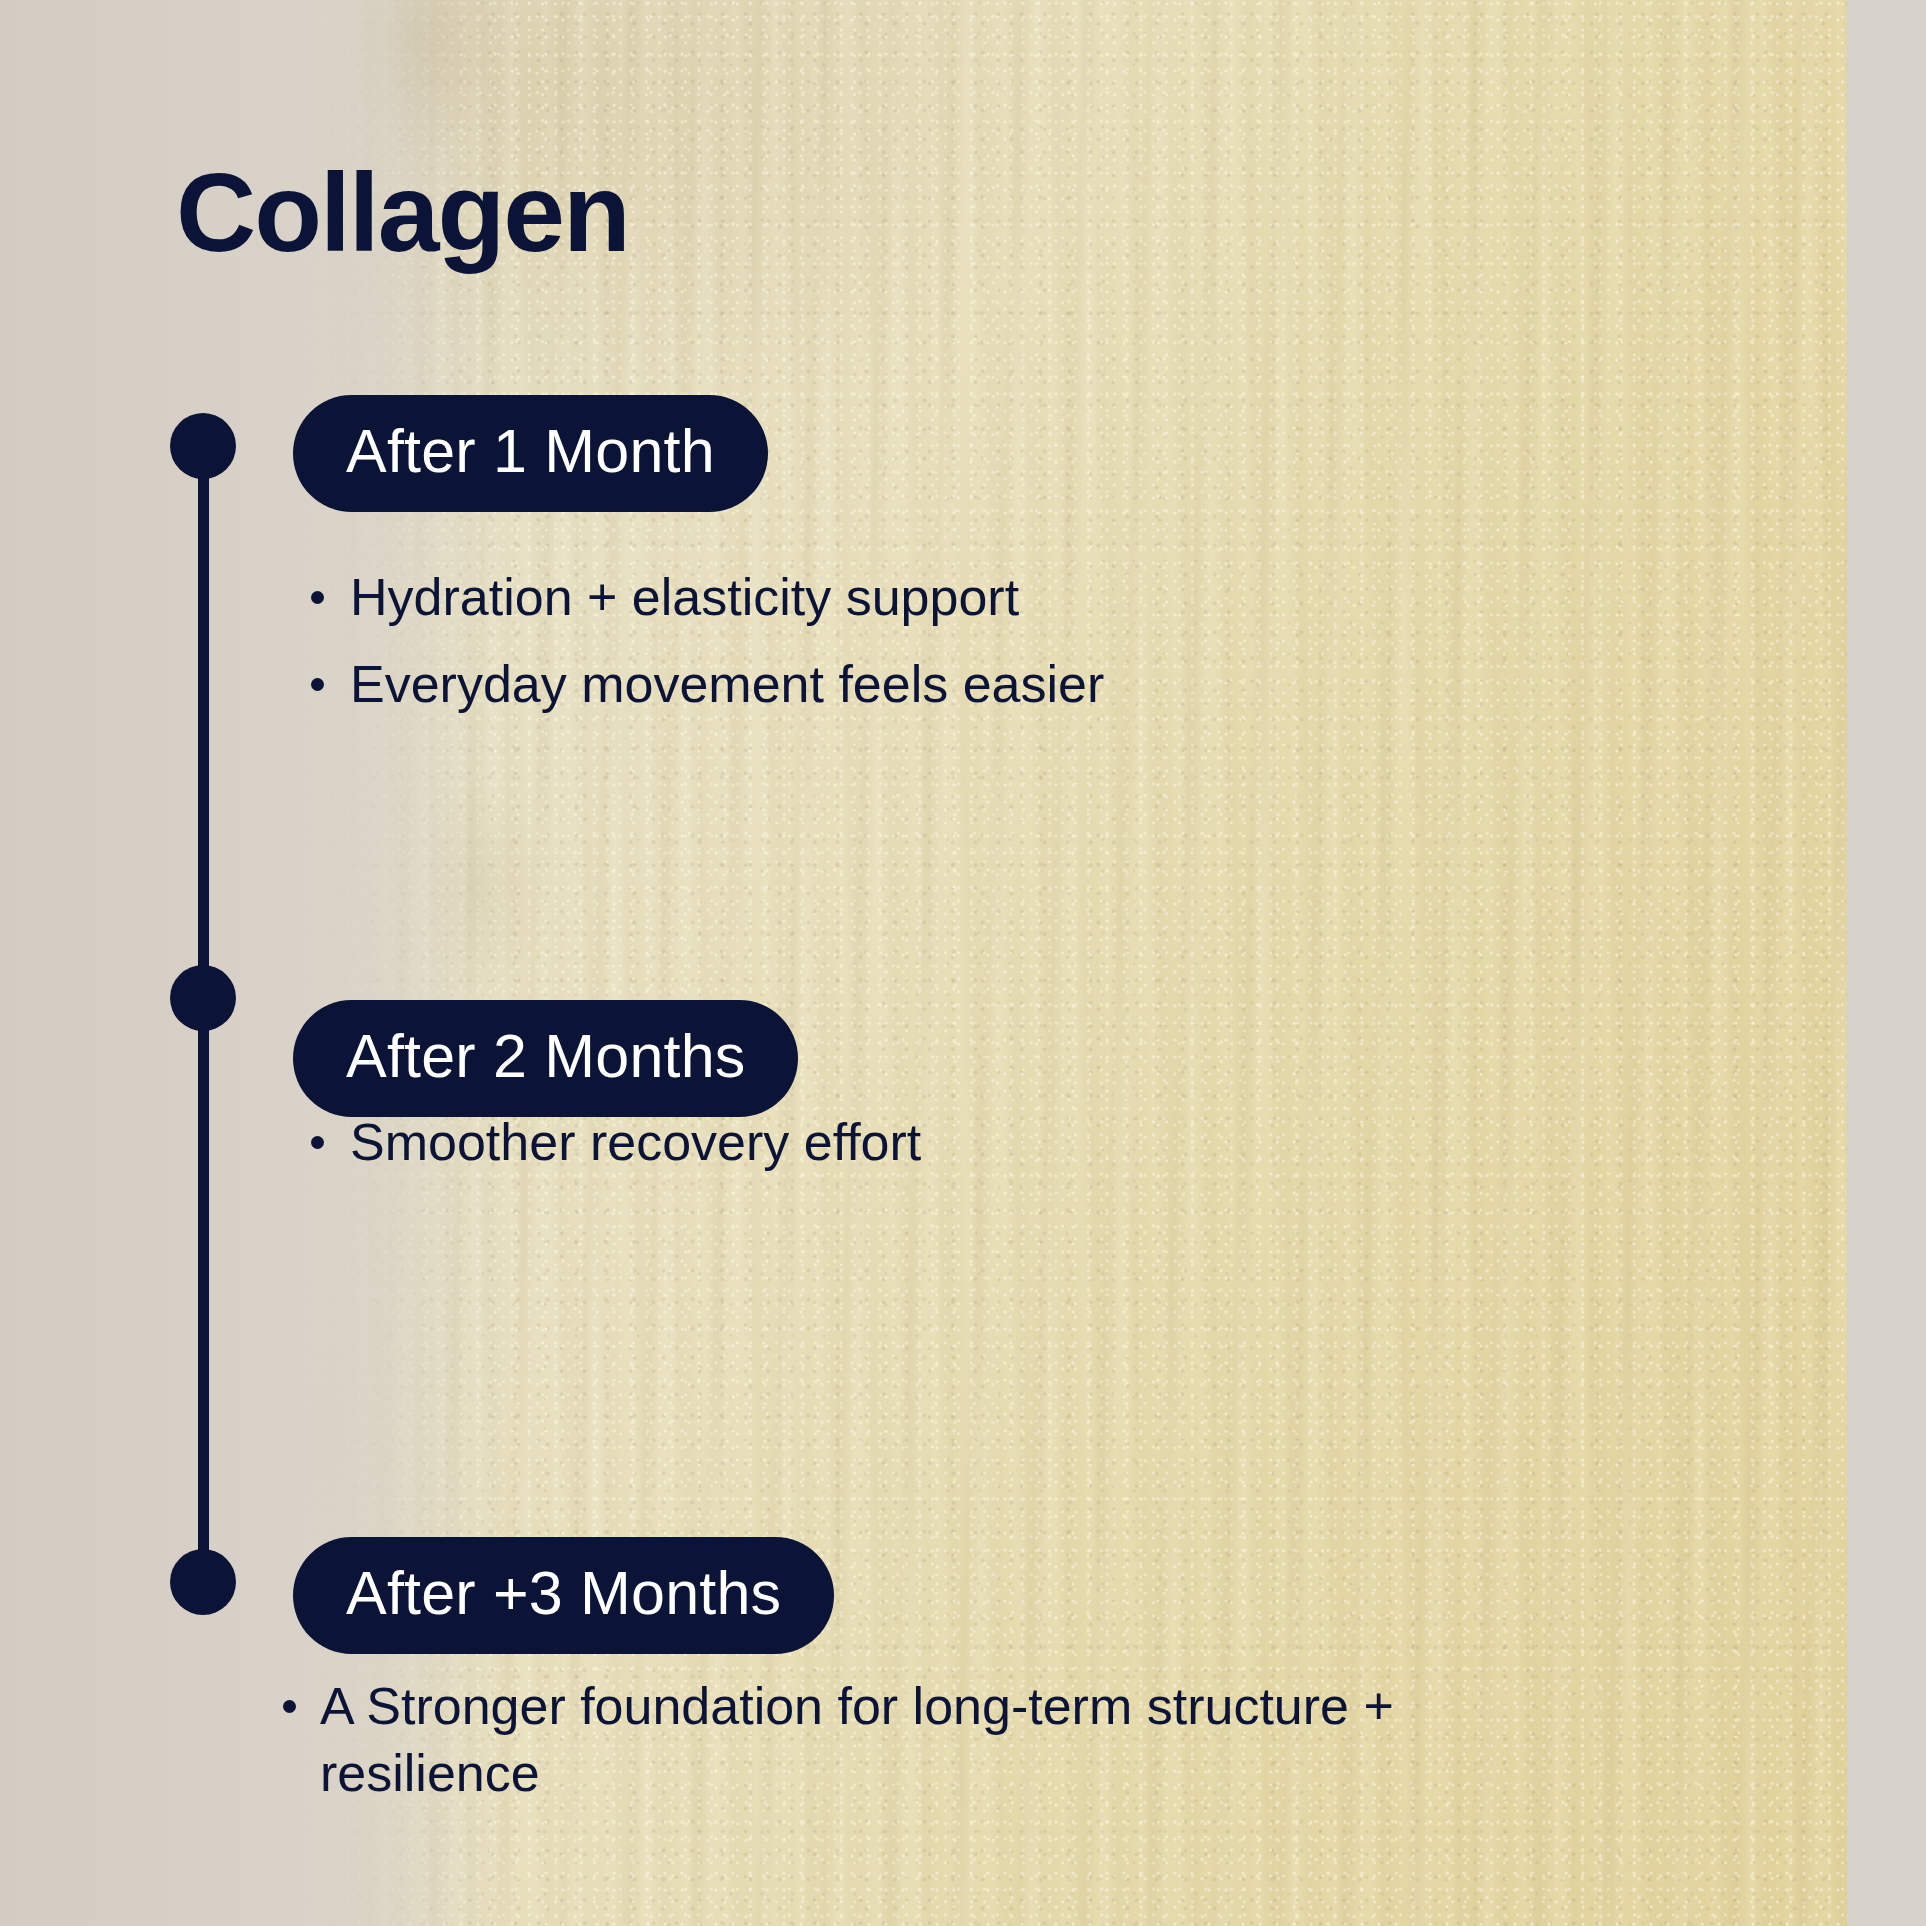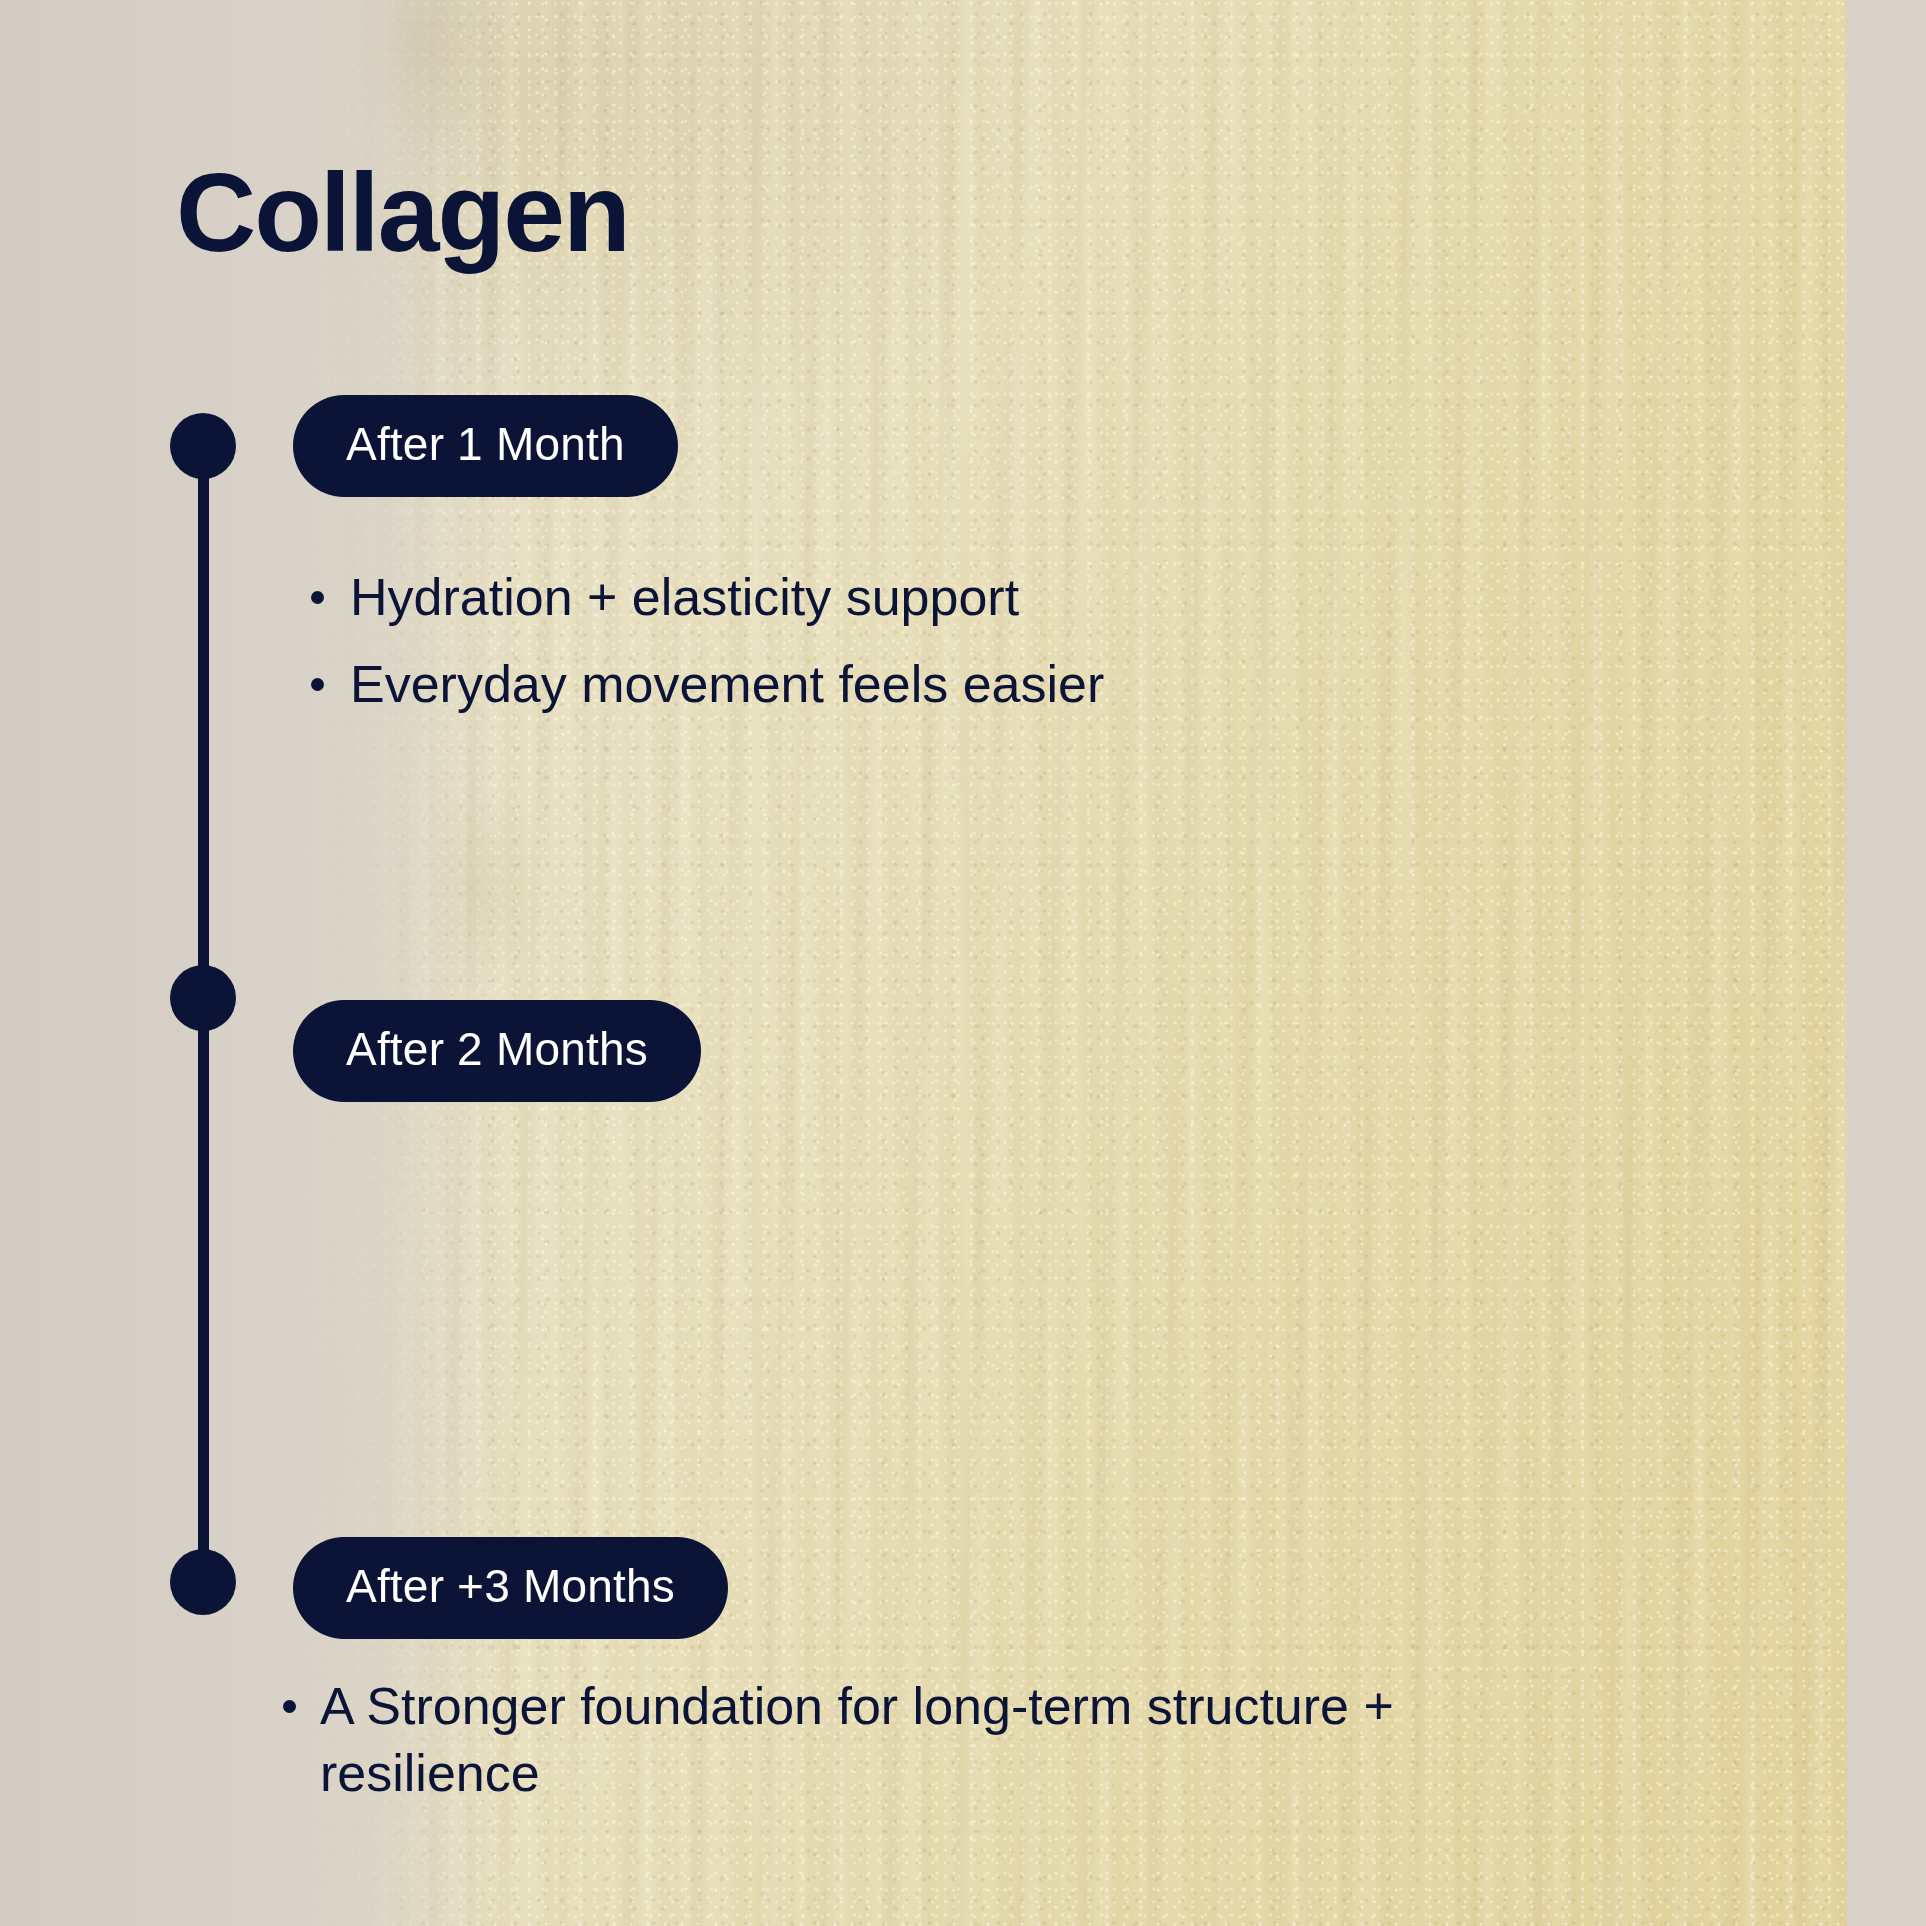--- a/index.html
+++ b/index.html
@@ -147,21 +147,21 @@
   .dot.d3 { top: 1549px; }
 
   .pill {
     position: absolute;
     display: inline-flex;
     align-items: center;
     justify-content: center;
     background: #0b1436;
     color: #ffffff;
     border-radius: 989px;
-    font-size: 46px;
+    font-size: 61px;
     font-weight: 400;
     letter-spacing: 0.2px;
     padding: 26px 53px 30px 53px;
     white-space: nowrap;
     line-height: 1;
   }
   .pill.p1 { left: 293px; top: 395px; }
   .pill.p2 { left: 293px; top: 1000px; }
   .pill.p3 { left: 293px; top: 1537px; }
 
@@ -224,20 +224,23 @@
         <span>Hydration + elasticity support</span>
       </li>
       <li>
         <span>Everyday movement feels easier</span>
       </li>
     </ul>
 
     <div class="pill p2">After 2 Months</div>
 
     <ul class="bullets b2">
+      <li>
+        <span>Smoother recovery effort</span>
+      </li>
     </ul>
 
     <div class="pill p3">After +3 Months</div>
 
     <ul class="bullets b3">
       <li>
         <span>A Stronger foundation for long-term structure + resilience</span>
       </li>
     </ul>
 

